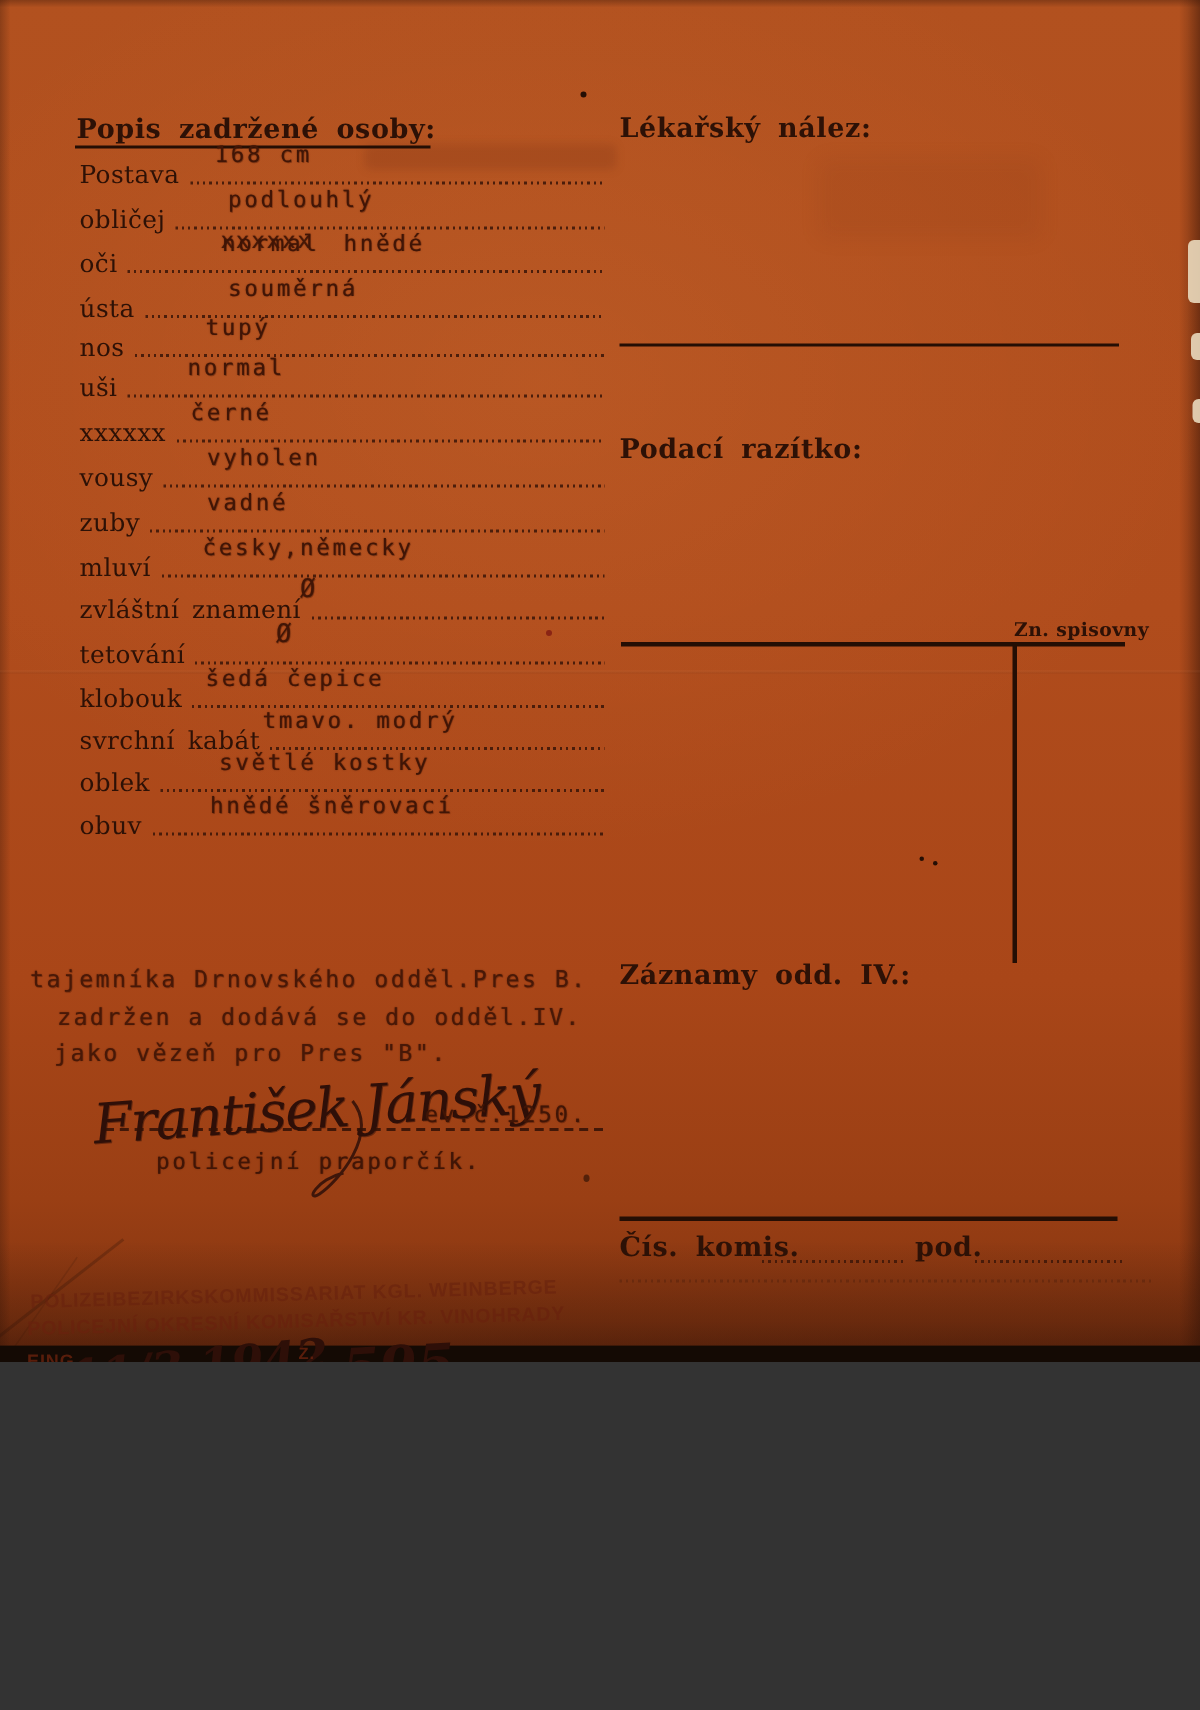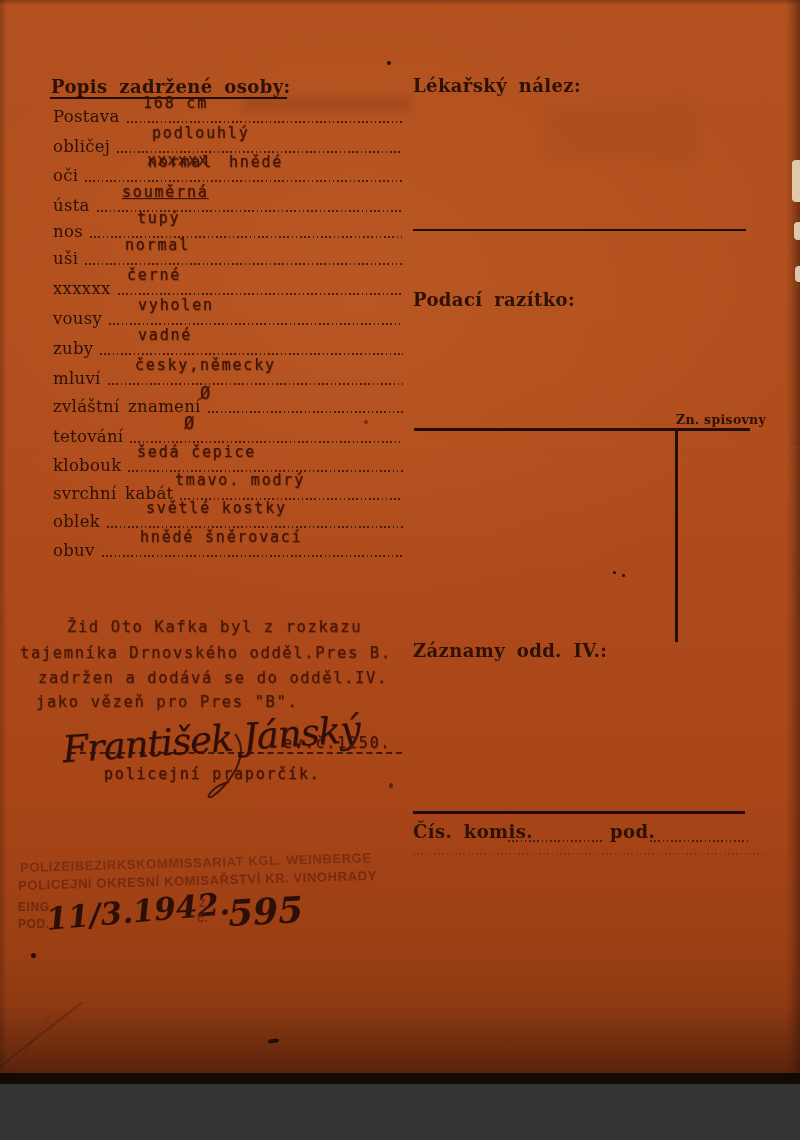--- a/index.html
+++ b/index.html
@@ -1,17 +1,17 @@
 <!DOCTYPE html>
 <html><head>
 <meta charset="utf-8">
 <style>
   html,body{margin:0;padding:0;background:#333;}
   .sheet{
-    position:relative;width:800px;height:1084px;overflow:hidden;
+    position:relative;width:800px;height:908px;overflow:hidden;
     font-family:"DejaVu Serif",serif;
     background:
       radial-gradient(ellipse 650px 450px at 45% 28%, rgba(255,170,90,.10), rgba(0,0,0,0) 70%),
       linear-gradient(180deg,#b2511f 0%,#b04c1c 45%,#a94618 72%,#9a3f14 88%,#853511 97%,#6f2b0e 100%),
       #ac4a1b;
   }
   
   .edge-right{position:absolute;right:0;top:0;width:14px;height:100%;
     background:linear-gradient(270deg, rgba(58,22,8,.55), rgba(58,22,8,.18) 60%, rgba(0,0,0,0));}
   .edge-top{position:absolute;left:0;top:0;width:100%;height:5px;
@@ -144,21 +144,21 @@
       <span class="ffill"></span>
     </div>
   <div class="frow" style="top:525px">
       <span class="flabel">obuv</span>
       <span class="ffill"></span>
     </div>
 
   <span class="fval tw" style="left:143px;top:94px;">168 cm</span>
   <span class="fval tw" style="left:152px;top:124px;">podlouhlý</span>
   <span class="fval tw" style="left:148px;top:153px;"><span class="struck"><span>normal</span><span class="over">xxxxxx</span></span><span style="padding-left:16px;">hnědé</span></span>
-  <span class="fval tw" style="left:122px;top:183px;text-decoration:underline;">souměrná</span>
+  <span class="fval tw" style="left:152px;top:183px;">souměrná</span>
   <span class="fval tw" style="left:137px;top:209px;">tupý</span>
   <span class="fval tw" style="left:125px;top:236px;">normal</span>
   <span class="fval tw" style="left:127px;top:266px;">černé</span>
   <span class="fval tw" style="left:138px;top:296px;">vyholen</span>
   <span class="fval tw" style="left:138px;top:326px;">vadné</span>
   <span class="fval tw" style="left:135px;top:356px;">česky,německy</span>
   <span class="fval tw" style="left:200px;top:383px;font-size:17px;">Ø</span>
   <span class="fval tw" style="left:184px;top:413px;font-size:17px;">Ø</span>
   <span class="fval tw" style="left:137px;top:443px;">šedá čepice</span>
   <span class="fval tw" style="left:175px;top:471px;">tmavo. modrý</span>
@@ -172,21 +172,20 @@
   <div class="rule" style="left:414px;top:428px;width:336px;height:2.5px;"></div>
   <div class="rule" style="left:675px;top:428px;width:2.5px;height:214px;"></div>
   <div class="hdg" style="left:413px;top:640px;">Záznamy odd. IV.:</div>
   <div class="rule" style="left:413px;top:811px;width:332px;height:3px;"></div>
   <div class="hdg" style="left:413px;top:821px;">Čís. komis.</div>
   <div class="dotseg" style="left:508px;top:840px;width:95px;"></div>
   <div class="hdg" style="left:610px;top:821px;">pod.</div>
   <div class="dotseg" style="left:650px;top:840px;width:98px;"></div>
   <div class="dotseg" style="left:413px;top:853px;width:356px;opacity:.35;"></div>
 
-  <div class="note-line tw" style="left:67px;top:618px;">Žid Oto Kafka byl  z rozkazu</div>
   <div class="note-line tw" style="left:20px;top:644px;">tajemníka Drnovského odděl.Pres B.</div>
   <div class="note-line tw" style="left:38px;top:669px;">zadržen a dodává se do odděl.IV.</div>
   <div class="note-line tw" style="left:36px;top:693px;">jako vězeň pro Pres "B".</div>
 
   <div class="hand sig-name">František Jánský</div>
   <svg width="120" height="80" style="position:absolute;left:195px;top:730px;">
     <path d="M40 4 C 58 26, 30 58, 18 66 C 8 72, 16 56, 34 52" stroke="#2e0f08" stroke-width="2" fill="none" opacity=".85"></path>
   </svg>
   <div class="dashline"></div>
   <span class="fval tw" style="left:283px;top:734px;">ev.č.1250.</span>

